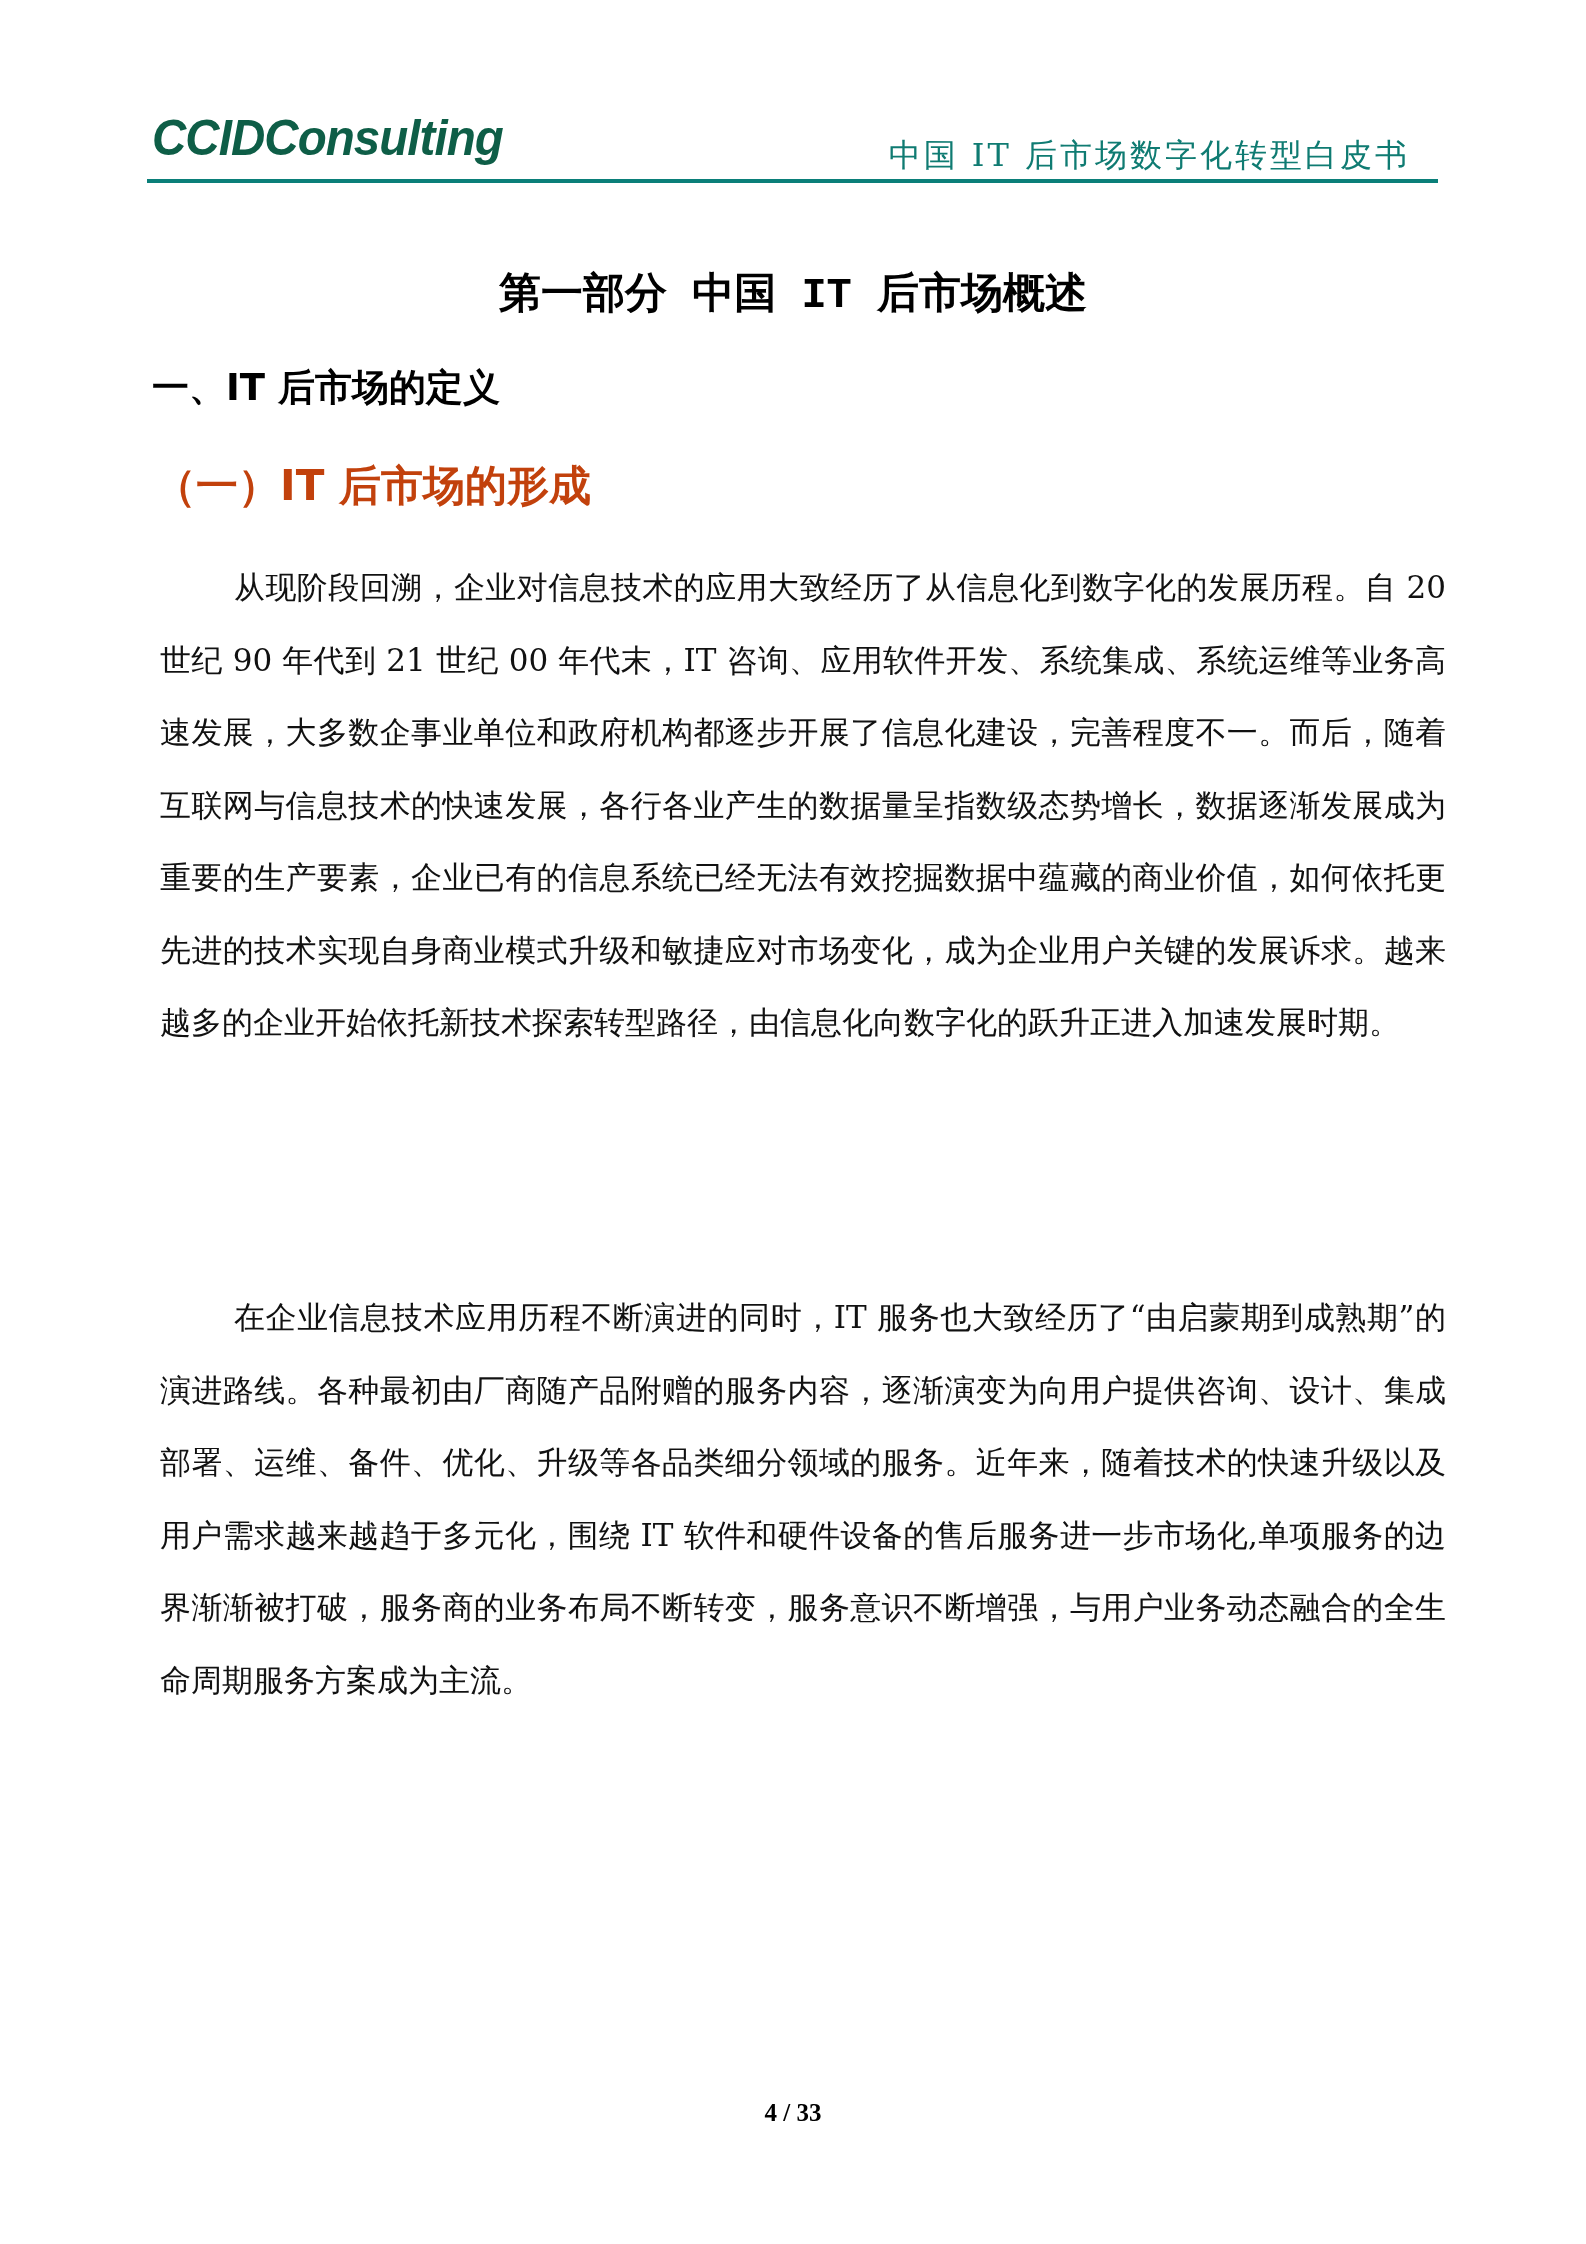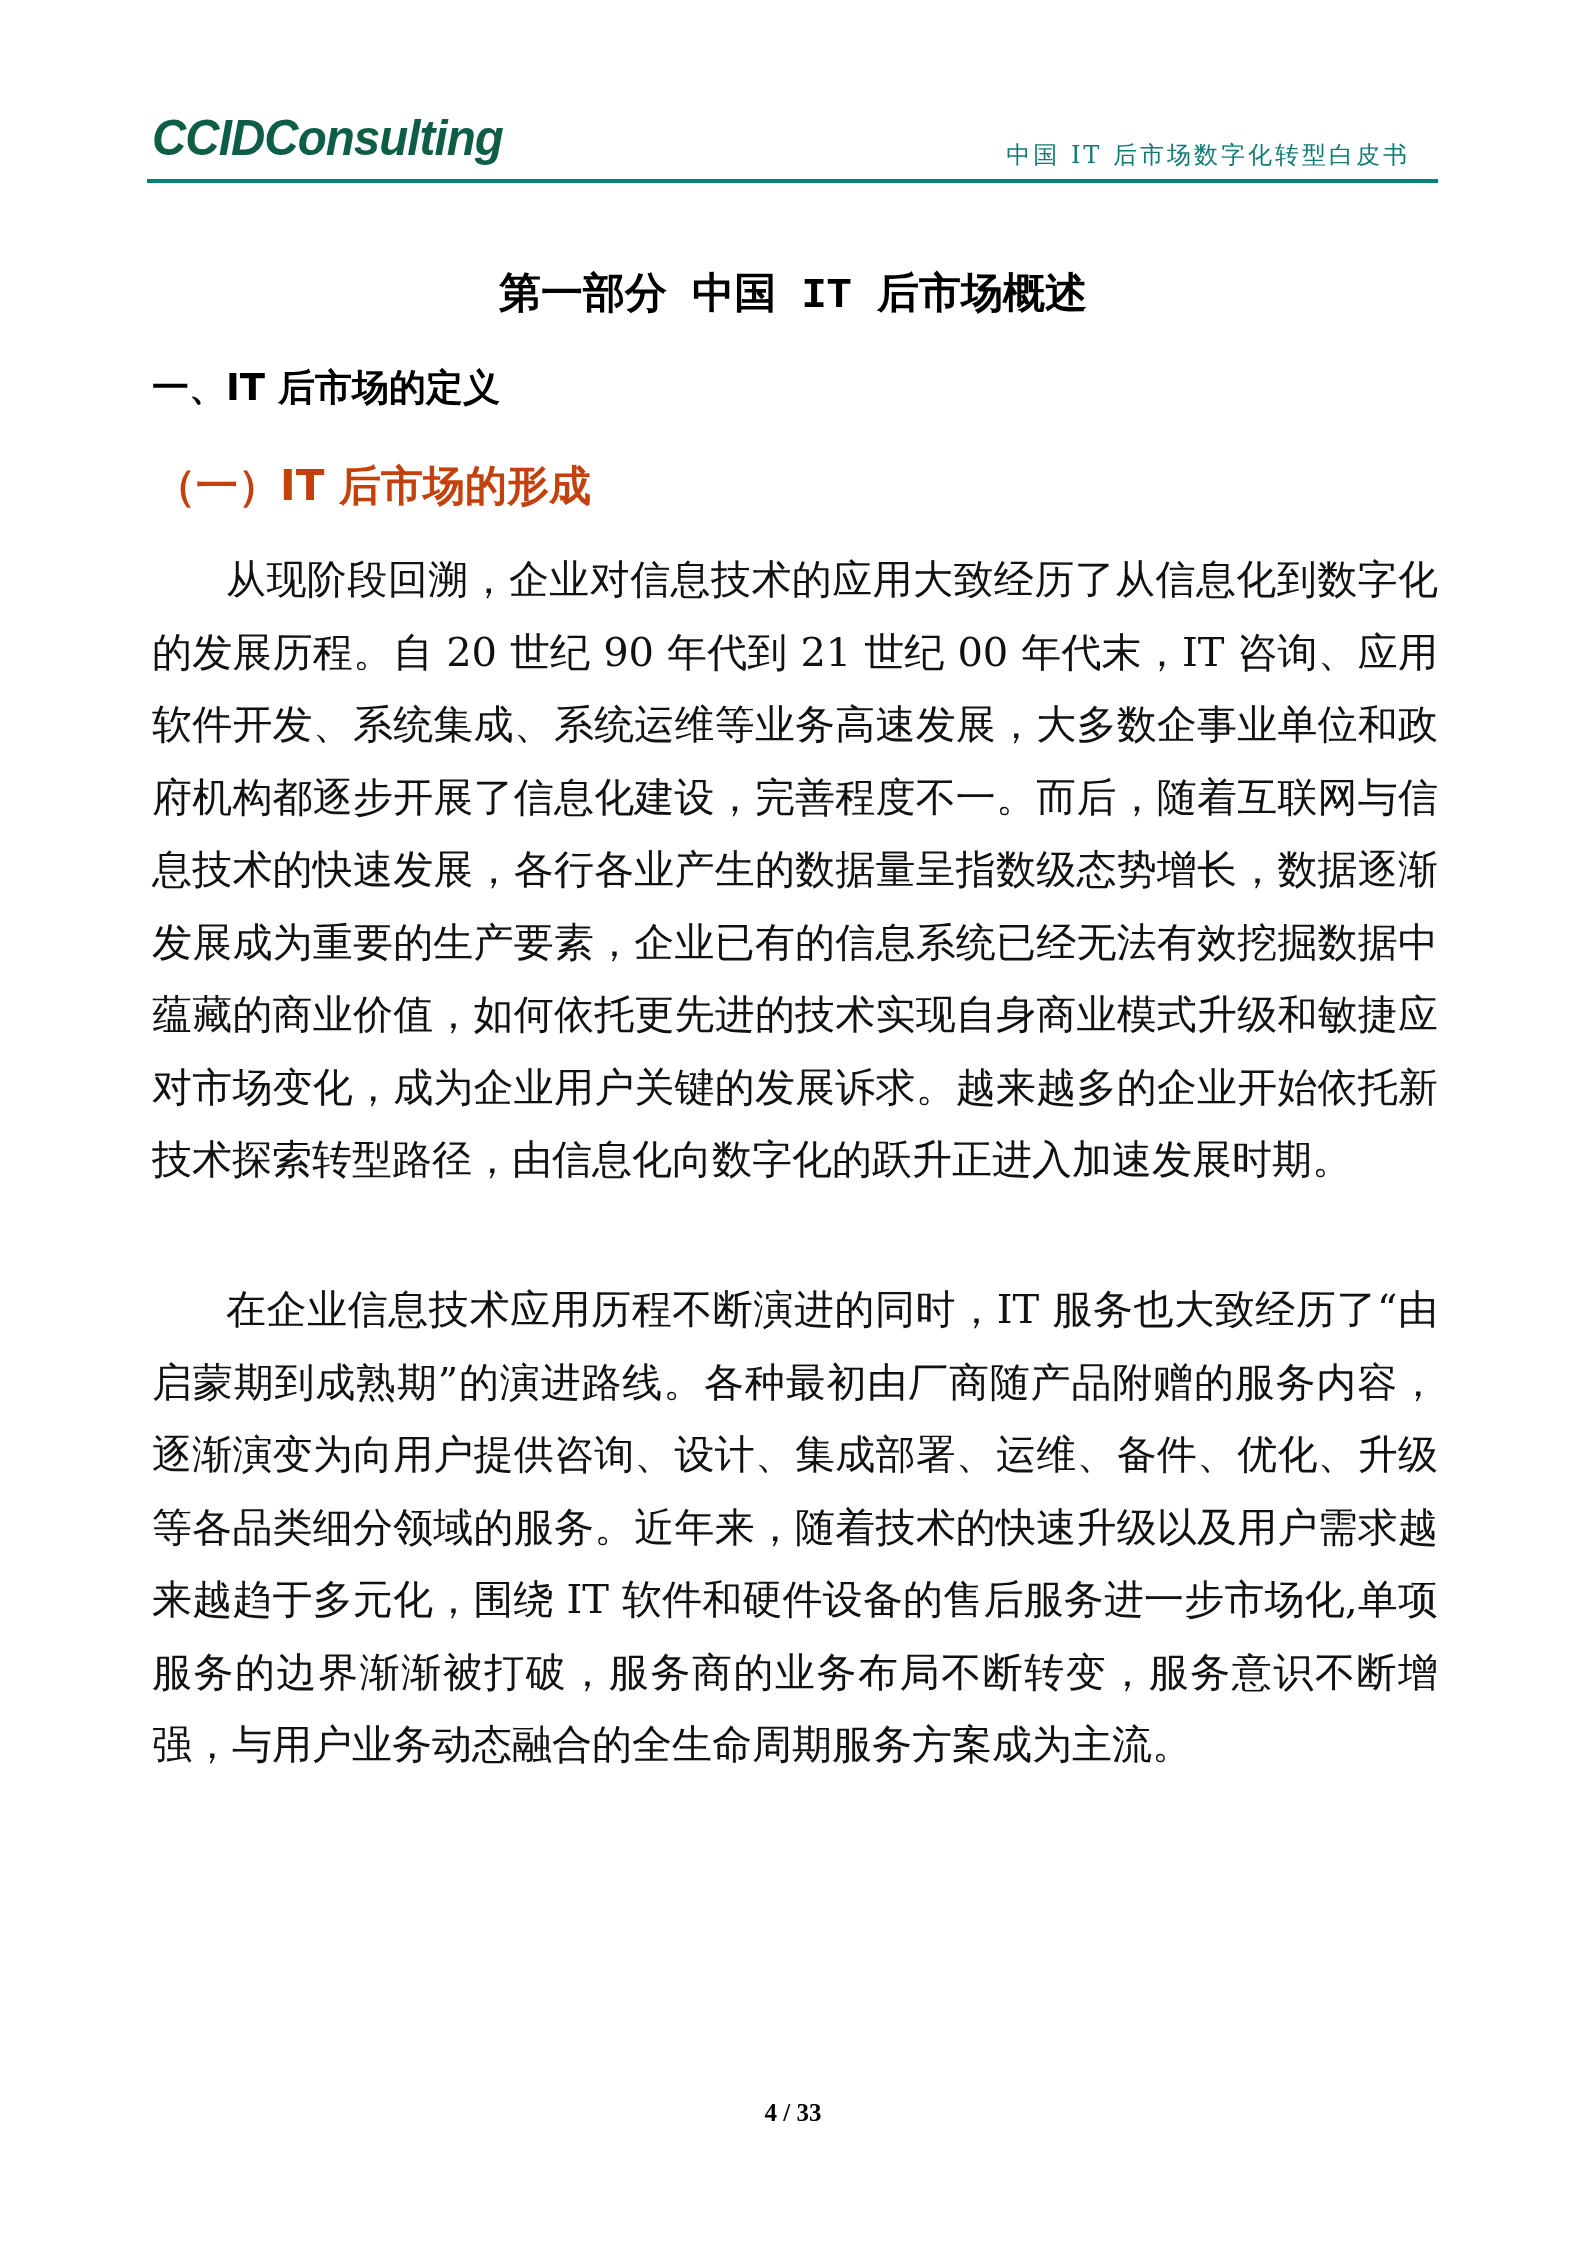--- a/index.html
+++ b/index.html
@@ -10,21 +10,21 @@
       position: absolute; left: 152px; top: 110px;
       font-family: "Liberation Sans", sans-serif;
       font-weight: bold; font-style: italic;
       font-size: 50px; line-height: 56px; letter-spacing: -1px;
       color: #0e5e47;
       transform: scaleX(0.95); transform-origin: left top;
     }
     .header-title {
       position: absolute; right: 148px; top: 140px;
       font-family: "DejaVu Serif", serif;
-      font-size: 24px; line-height: 30px; letter-spacing: 3px;
+      font-size: 32px; line-height: 30px; letter-spacing: 3px;
       color: #0f7b72;
     }
     .header-rule {
       position: absolute; left: 147px; top: 179px;
       width: 1291px; height: 4px; background: #0a7f79;
     }
 
     .page-title {
       position: absolute; left: 0; width: 1586px; top: 268px;
       text-align: center;
@@ -40,26 +40,26 @@
     }
     .h2 {
       position: absolute; left: 154px; top: 462px;
       font-family: "DejaVu Sans", sans-serif;
       font-weight: bold; font-size: 42px; line-height: 48px;
       color: #c2410c;
     }
     .para {
       position: absolute; left: 152px; width: 1286px;
       font-family: "DejaVu Serif", serif;
-      font-size: 40px; line-height: 72.5px;
+      font-size: 31px; line-height: 72.5px;
       color: #111;
       text-indent: 74px;
       text-align: justify;
       text-justify: inter-character;
-      margin: 0;
+      margin: 8px;
     }
     .para.p1 { top: 543px; }
     .para.p2 { top: 1273px; }
 
     .page-number {
       position: absolute; left: 0; width: 1586px; top: 2098px;
       text-align: center;
       font-family: "Liberation Serif", serif;
       font-weight: bold; font-size: 25px; line-height: 30px;
       color: #000;

